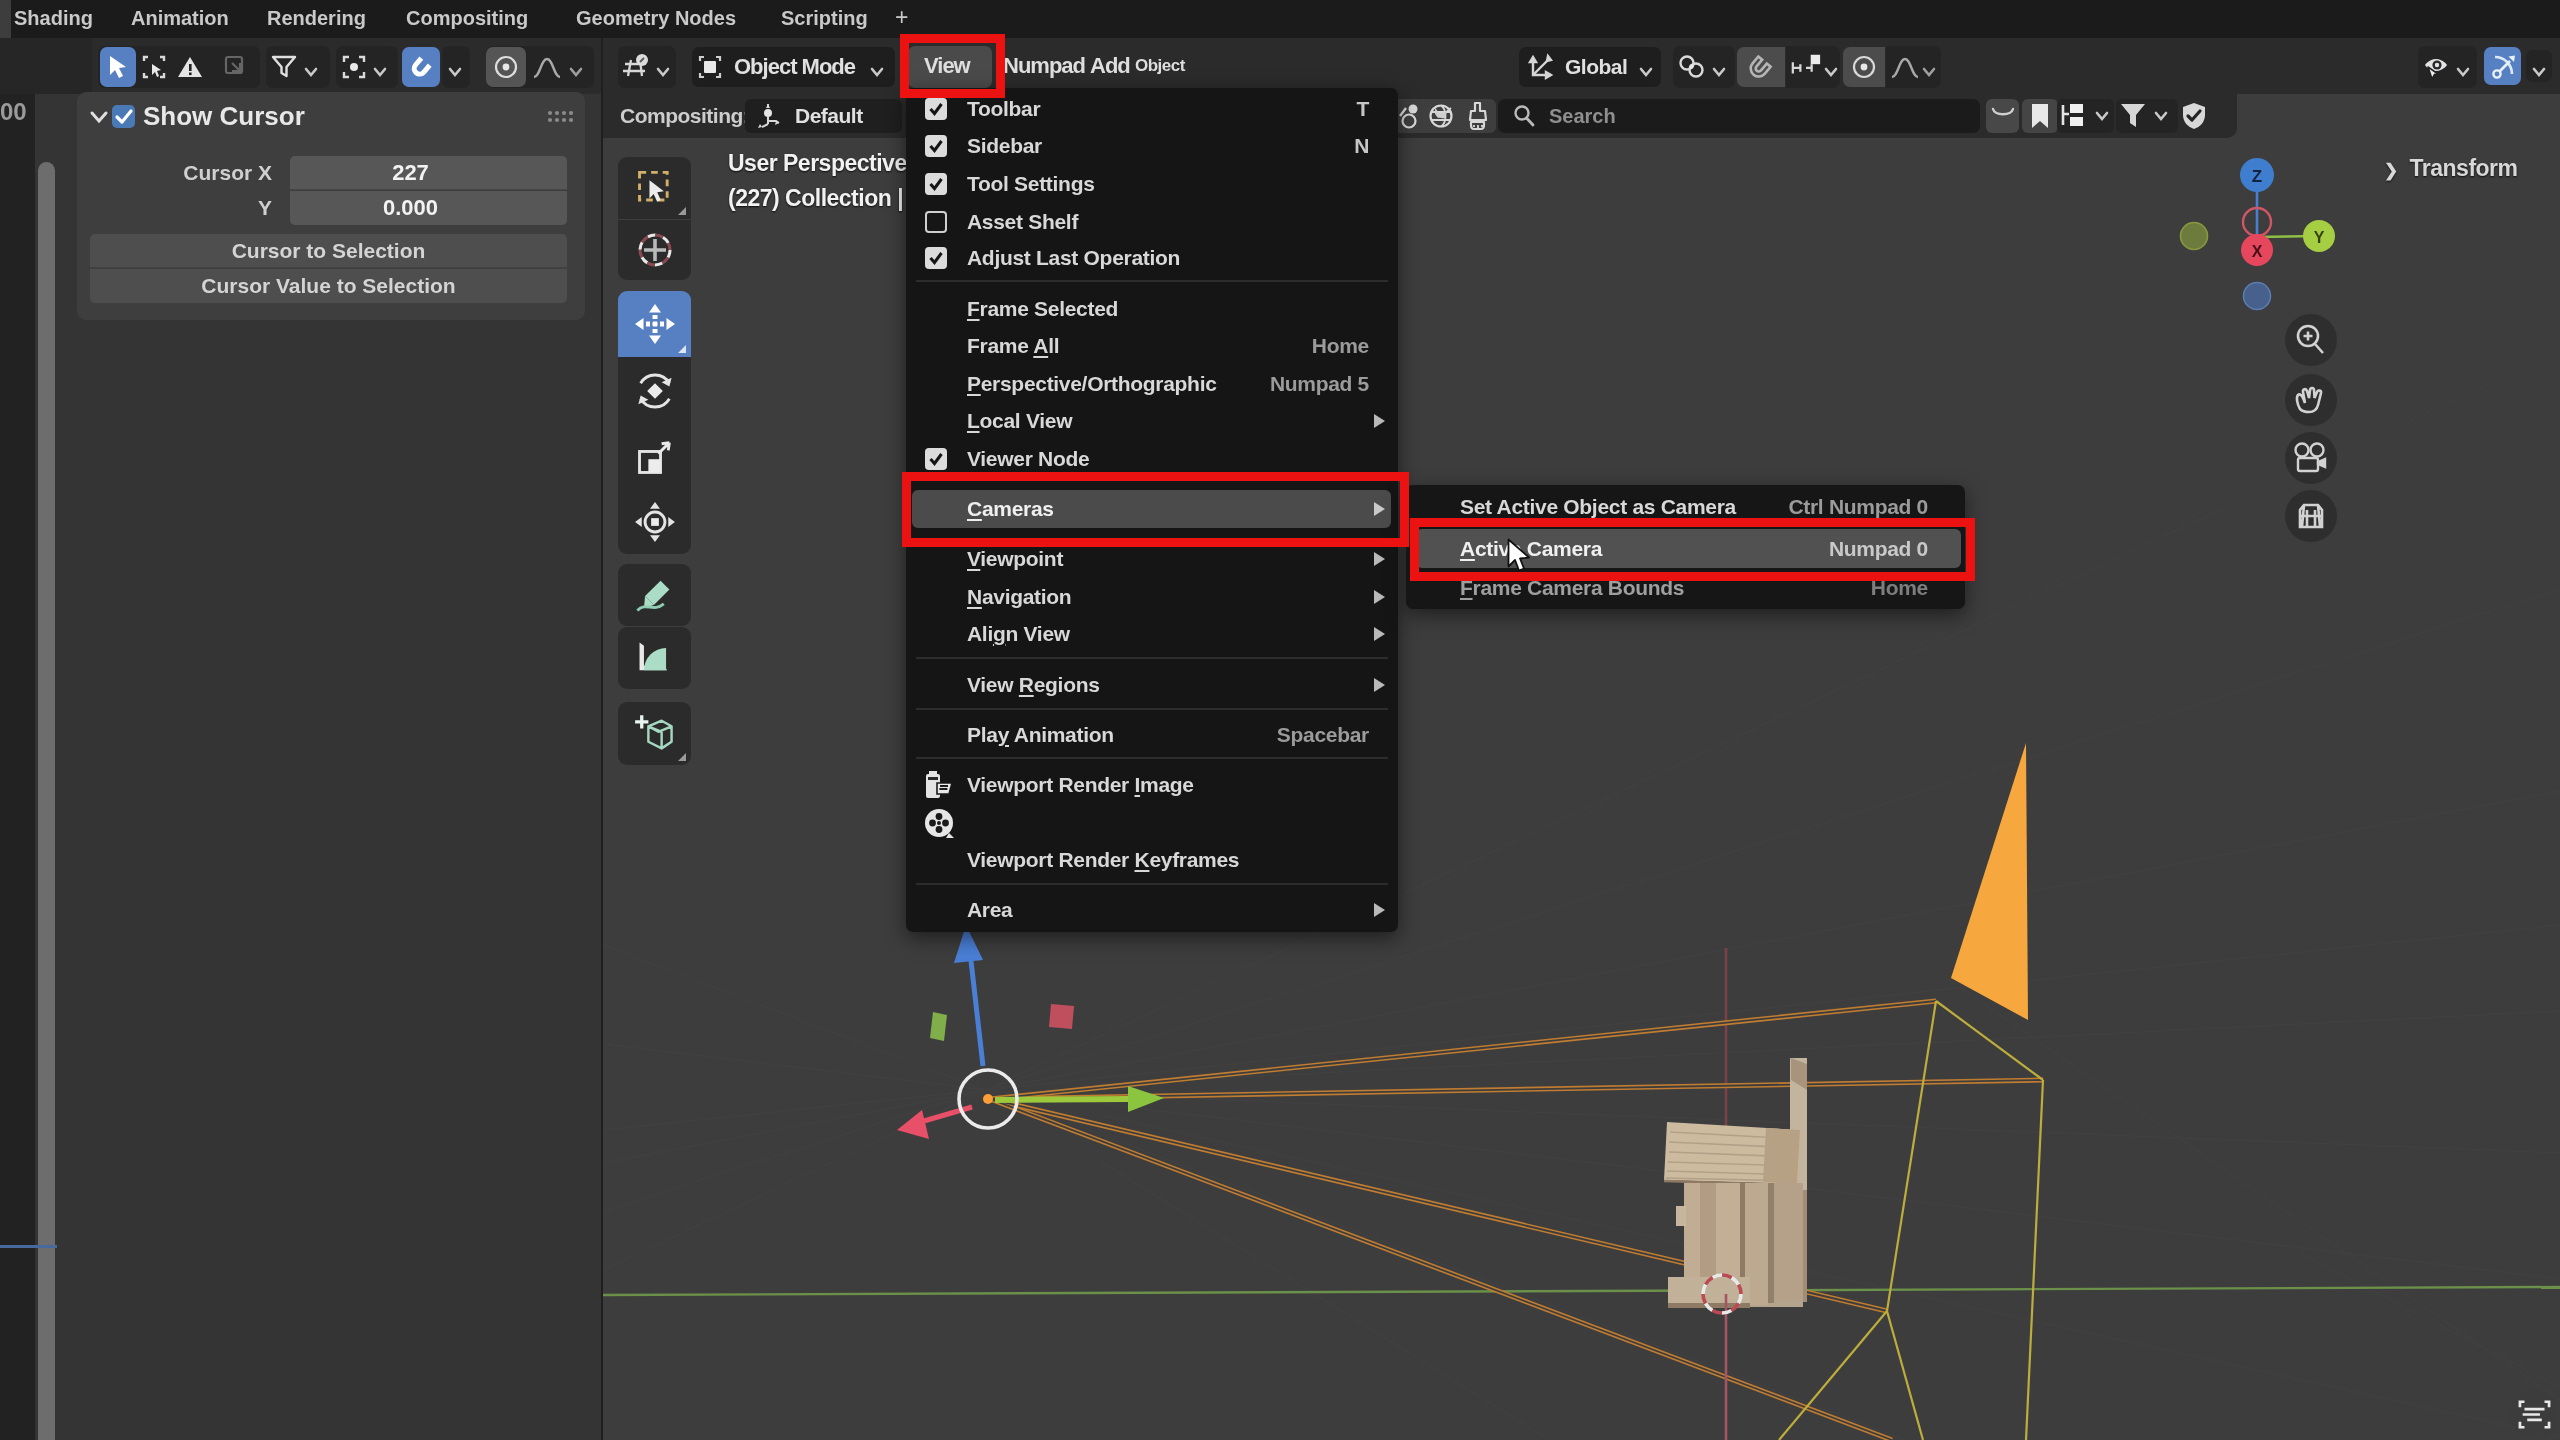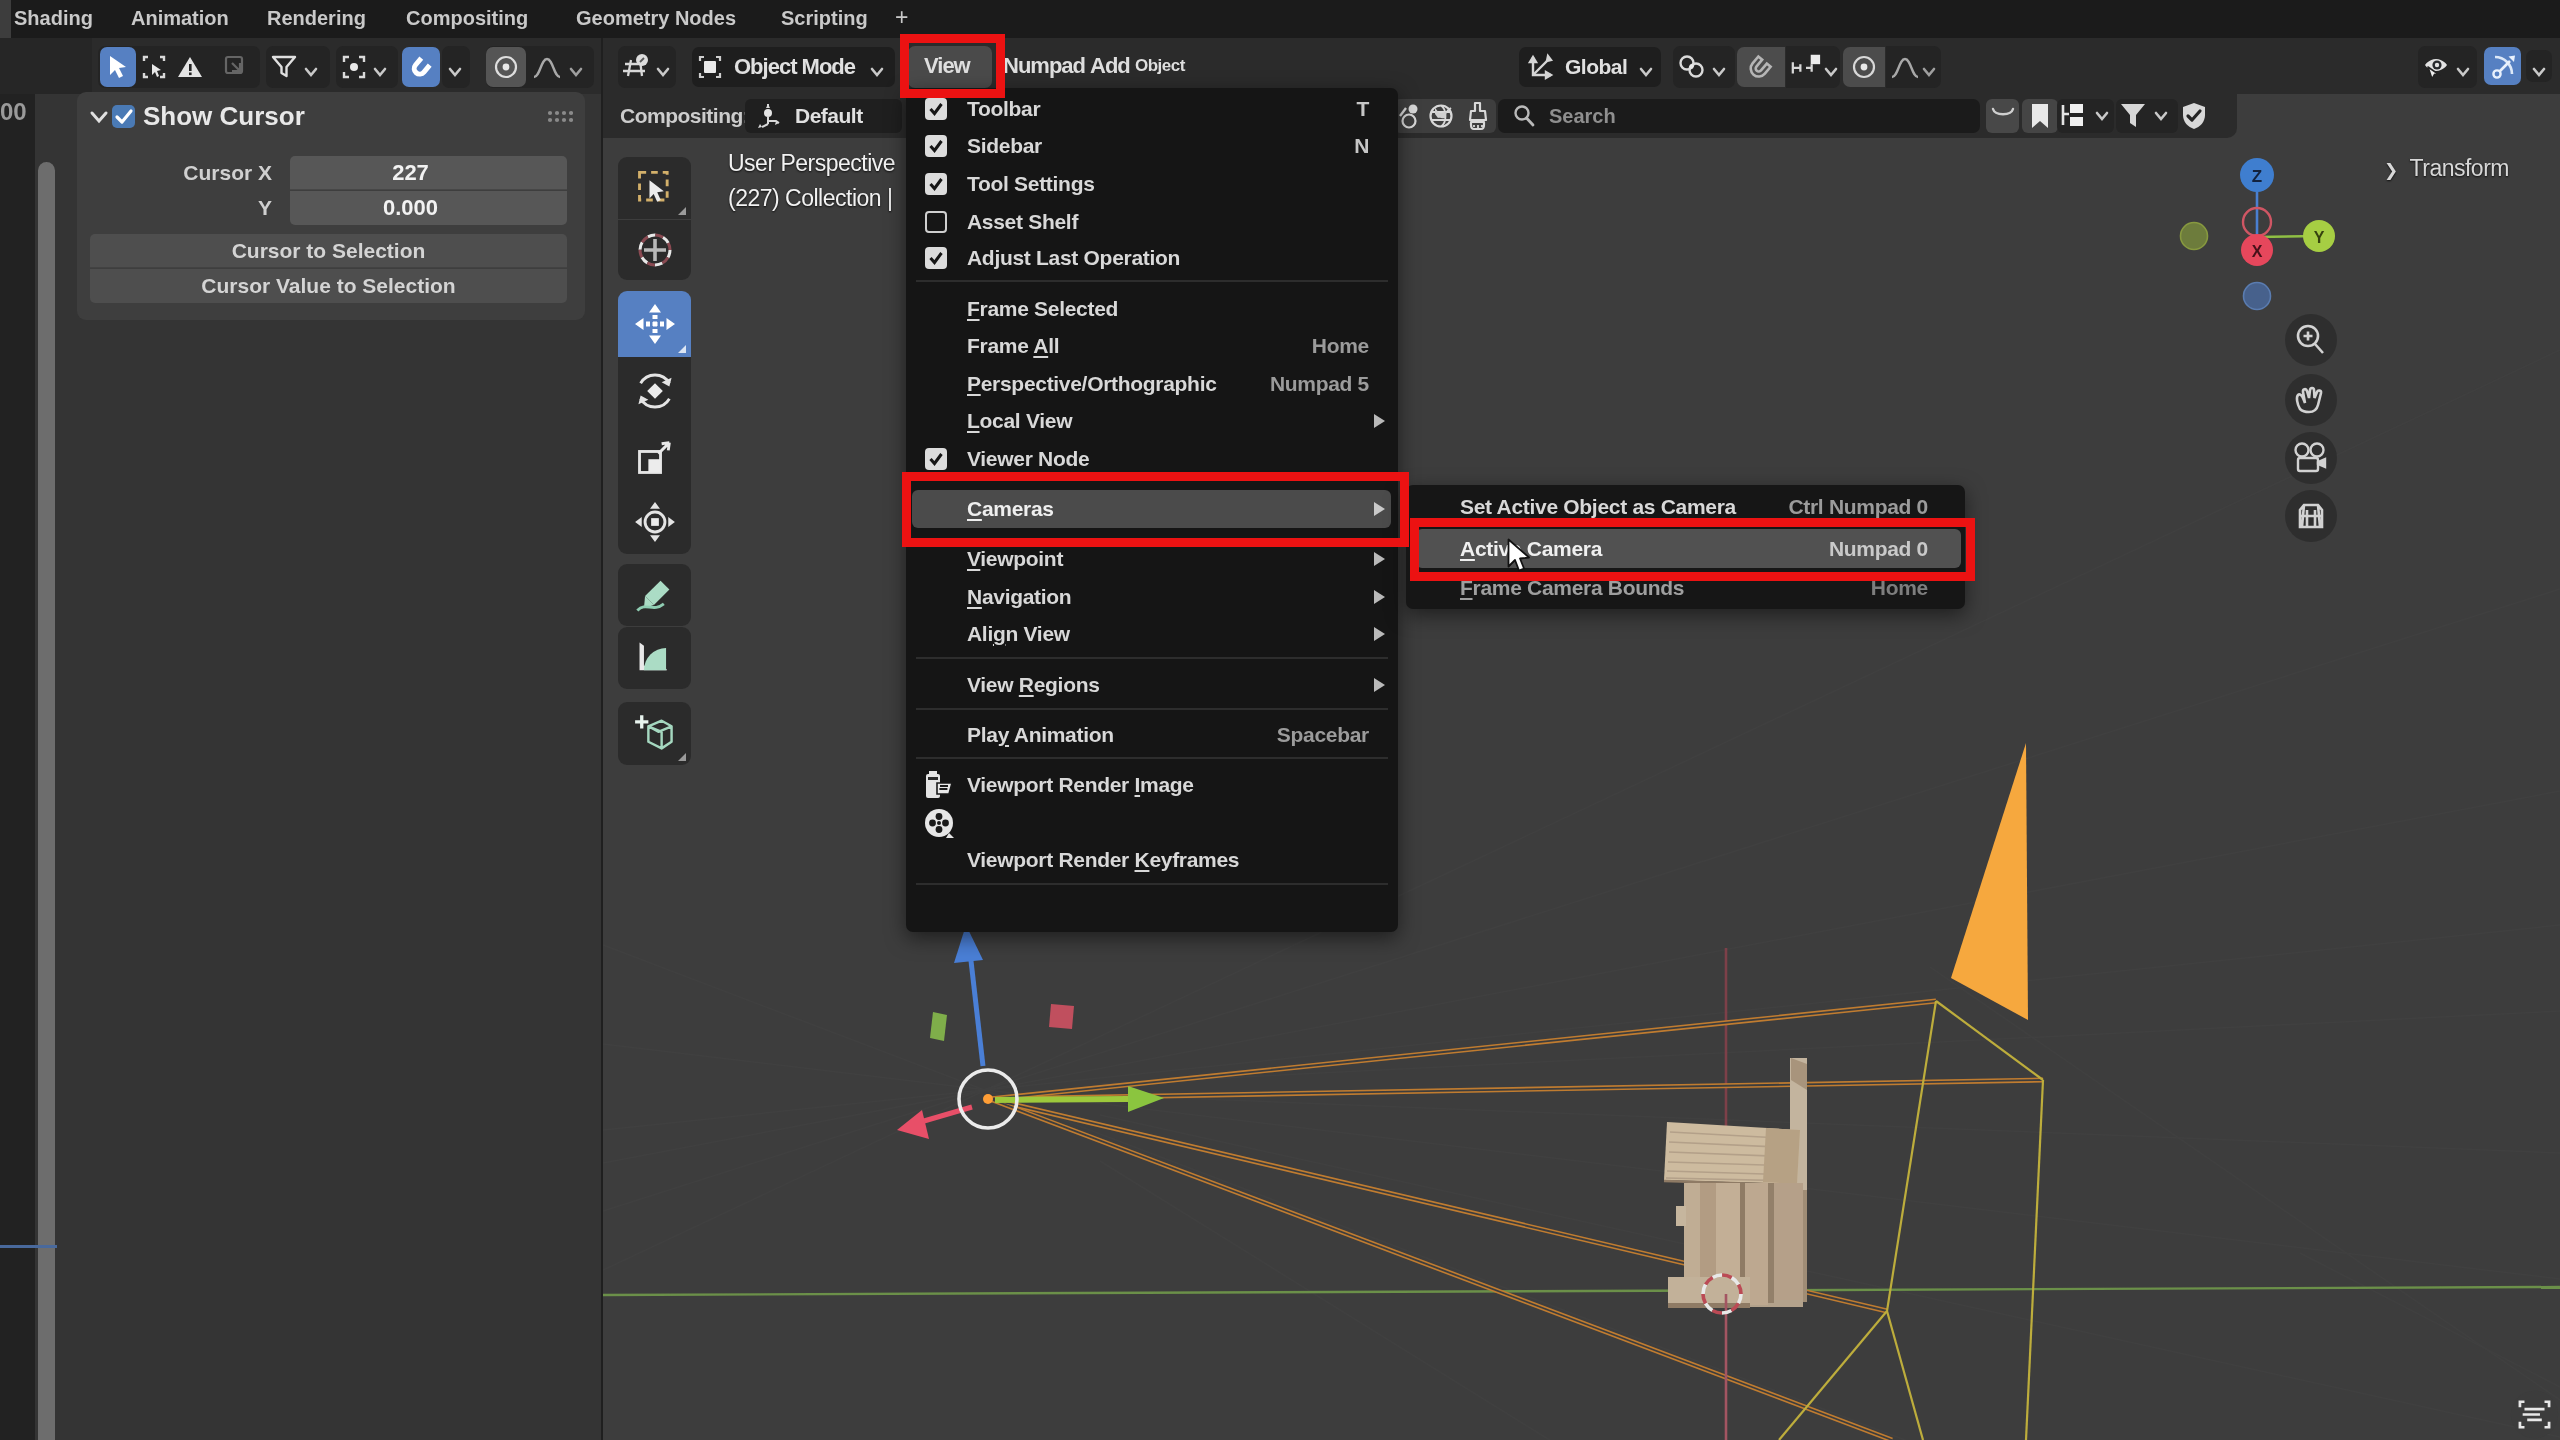--- a/index.html
+++ b/index.html
@@ -39,21 +39,21 @@
 .mi .sc{position:absolute;right:29px;top:0;color:#9b9b9b;}
 .mi .arr{position:absolute;right:13px;top:12px;width:0;height:0;border-left:11px solid #b9b9b9;border-top:7px solid transparent;border-bottom:7px solid transparent;}
 .msep{position:absolute;left:10px;width:472px;height:2px;background:#2d2d2d;}
 .cbx{position:absolute;left:19px;top:8px;width:22px;height:22px;border-radius:4px;background:#dcdcdc;}
 .cbx svg{position:absolute;left:2px;top:2px;}
 .cbe{position:absolute;left:19px;top:8px;width:22px;height:22px;border-radius:4px;border:2px solid #cfcfcf;background:#161616;}
 u{text-underline-offset:3px;text-decoration-thickness:2px;}
 
 .red{position:absolute;border:9px solid #ec1212;}
 
-.vtext{position:absolute;font-size:23px;letter-spacing:-0.5px;font-weight:normal;color:#f2f2f2;text-shadow:0 1px 2px rgba(0,0,0,.8);}
+.vtext{position:absolute;font-size:23px;letter-spacing:-0.5px;font-weight:bold;color:#f2f2f2;text-shadow:0 1px 2px rgba(0,0,0,.8);}
 .tool{position:absolute;left:618px;width:73px;background:rgba(42,42,42,.95);border-radius:9px;}
 </style>
 </head>
 <body>
 <div id="root">
 
   <svg id="scene" class="abs" style="left:603px;top:38px" width="1957" height="1402" viewBox="603 38 1957 1402" fill="none">
 
     <g stroke="#454545" stroke-width="1.5" opacity="0.38">
       <line x1="603" y1="1270" x2="2560" y2="350"></line>
@@ -628,20 +628,24 @@
     <svg class="abs" style="left:17px;top:719px" width="34" height="34" viewBox="0 0 34 34">
         <circle cx="16" cy="16" r="14" fill="#e6e6e6"></circle>
         <circle cx="16" cy="9.5" r="3.4" fill="#1a1a1a"></circle>
         <circle cx="16" cy="22.5" r="3.4" fill="#1a1a1a"></circle>
         <circle cx="9.5" cy="16" r="3.4" fill="#1a1a1a"></circle>
         <circle cx="22.5" cy="16" r="3.4" fill="#1a1a1a"></circle>
         <circle cx="16" cy="16" r="2" fill="#1a1a1a"></circle>
         <path d="M26 26l5 5h-8z" fill="#e6e6e6"></path>
       </svg>
     <div class="msep" style="top:795px"></div>
+    <div class="mi" style="top:803px">
+        <span class="lbl">Area</span>
+        <span class="arr"></span>
+      </div>
   </div>
   <div id="submenu">
     <div class="mi" style="top:3px">
         <span class="lbl" style="left:54px">Set Active Object as Camera</span>
         <span class="sc" style="right:37px">Ctrl Numpad 0</span>
       </div>
     <div class="abs" style="left:10px;top:44px;width:545px;height:39px;background:#515151;border-radius:6px"></div>
     <div class="mi" style="top:44px;height:39px;line-height:39px;color:#f0f0f0">
         <span class="lbl" style="left:54px"><u>A</u>ctive Camera</span>
         <span class="sc" style="right:37px;color:#c9c9c9">Numpad 0</span>

